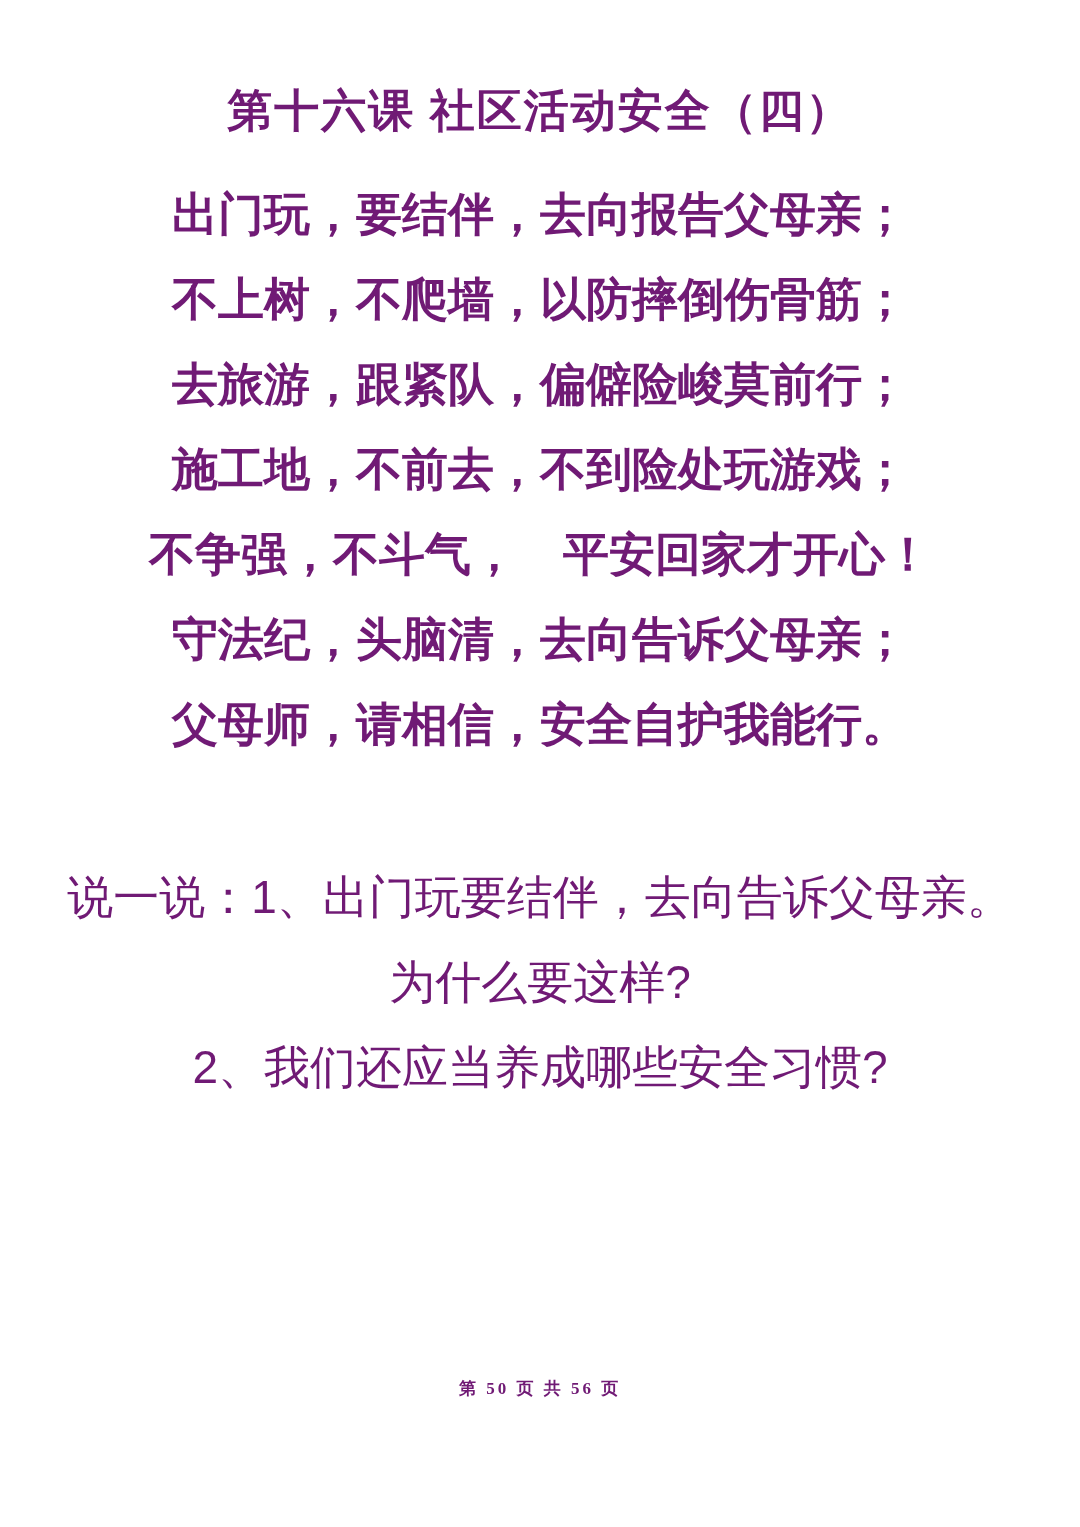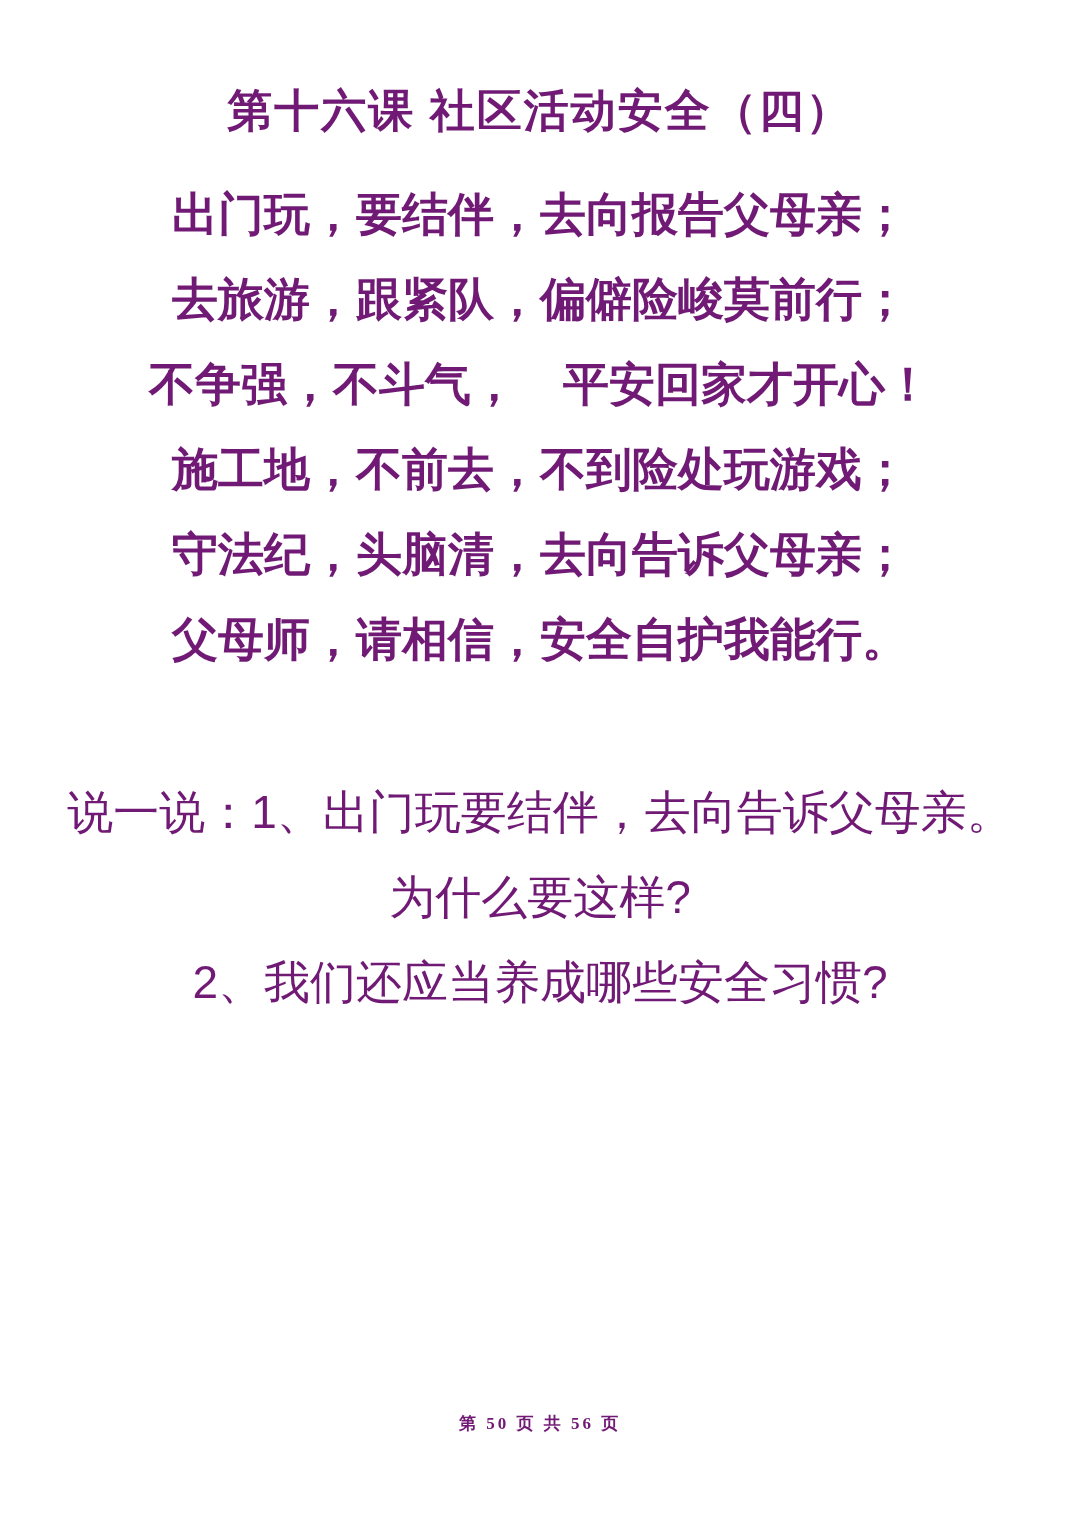--- a/index.html
+++ b/index.html
@@ -46,42 +46,43 @@
     font-size: 46px;
     line-height: 85px;
     font-weight: 400;
     white-space: pre;
   }
   .question-2 {
     margin-top: 80px;
   }
   .page-footer {
     position: absolute;
-    top: 1412px;
+    top: 1377px;
     left: 0;
     width: 100%;
     text-align: center;
     font-size: 17px;
     font-weight: 600;
     letter-spacing: 3px;
     font-family: "Liberation Serif", "DejaVu Serif", serif;
   }
 </style>
 </head>
 <body>
 
 <div class="page">
 
   <h1 class="doc-title">第十六课 社区活动安全（四）</h1>
 
   <div class="rhyme">
     <p>出门玩，要结伴，去向报告父母亲；</p>
+    <p>不上树，不爬墙，以防摔倒伤骨筋；</p>
     <p>去旅游，跟紧队，偏僻险峻莫前行；</p>
+    <p>施工地，不前去，不到险处玩游戏；</p>
     <p>不争强，不斗气，　平安回家才开心！</p>
-    <p>施工地，不前去，不到险处玩游戏；</p>
     <p>守法纪，头脑清，去向告诉父母亲；</p>
     <p>父母师，请相信，安全自护我能行。</p>
   </div>
 
   <div class="discussion">
     <p>说一说：1、出门玩要结伴，去向告诉父母亲。</p>
     <p>为什么要这样?</p>
     <p class="question-2">2、我们还应当养成哪些安全习惯?</p>
   </div>
 

